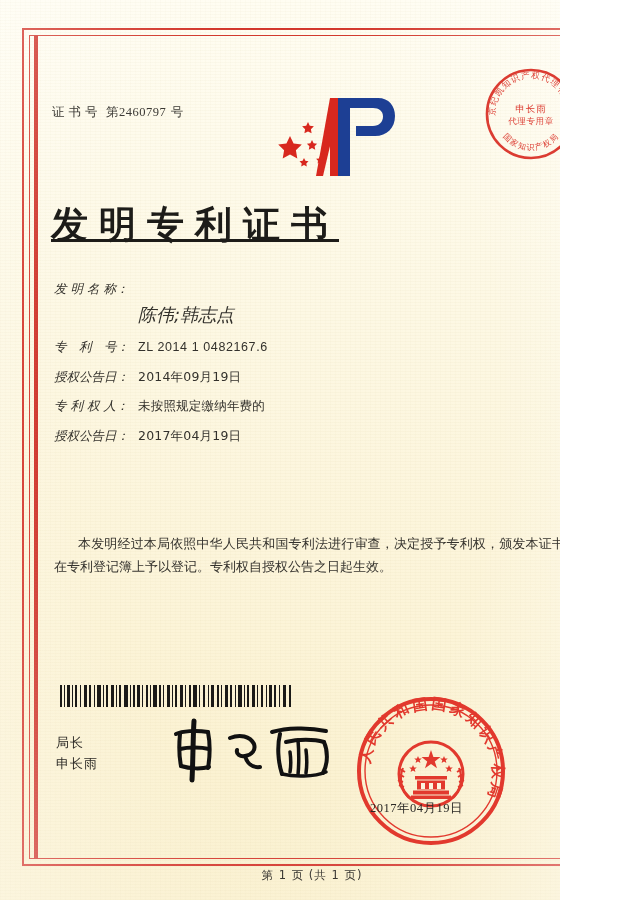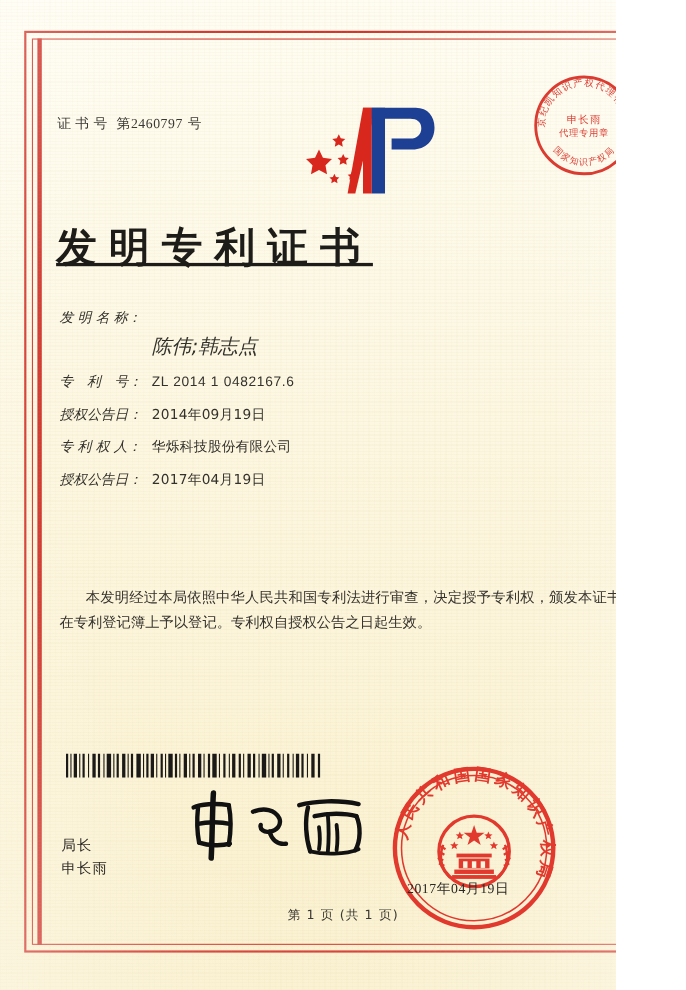--- a/index.html
+++ b/index.html
@@ -182,21 +182,20 @@
 
   
   .sign-block {
     position: absolute;
     left: 16px;
     top: 692px;
     font-size: 13px;
     line-height: 1.65;
     color: #2c2a26;
     letter-spacing: 1px;
-    margin-top: 27px;
   }
   .signature {
     position: absolute;
     left: 128px;
     top: 678px;
     width: 190px;
     height: 66px;
   }
 
   
@@ -226,21 +225,21 @@
     top: 25px;
     width: 98px;
     height: 98px;
     opacity: 0.9;
   }
 
   
   .footer {
     position: absolute;
     left: 0;
-    top: 784px;
+    top: 828px;
     width: 544px;
     text-align: center;
     font-size: 11.5px;
     color: #3a3833;
     letter-spacing: 1px;
   }
 </style>
 </head>
 <body>
 
@@ -291,21 +290,21 @@
         <span class="field-value mono">ZL 2014 1 0482167.6</span>
       </div>
 
       <div class="field-row">
         <span class="field-label lbl-plain">授权公告日：</span>
         <span class="field-value">2014年09月19日</span>
       </div>
 
       <div class="field-row">
         <span class="field-label lbl-plain">专 利 权 人：</span>
-        <span class="field-value">华烁科技股份有限公司</span>
+        <span class="field-value">未按照规定缴纳年费的</span>
       </div>
 
       <div class="field-row">
         <span class="field-label lbl-plain">授权公告日：</span>
         <span class="field-value">2017年04月19日</span>
       </div>
 
     </div>
 
     <div class="body-text">

